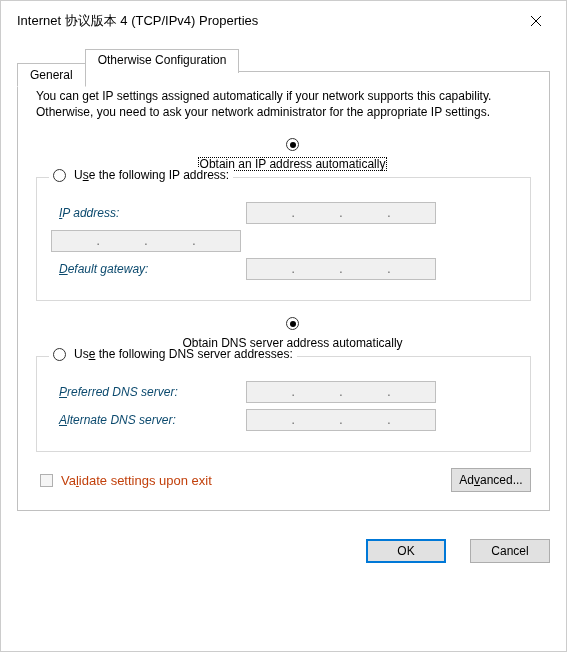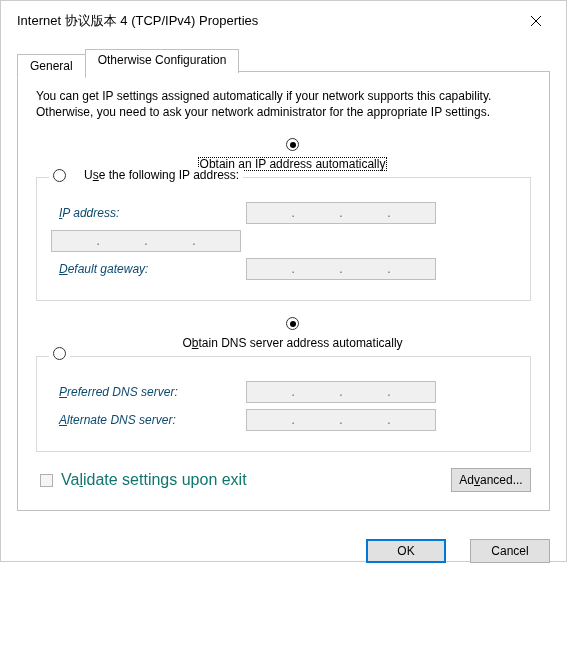--- a/index.html
+++ b/index.html
@@ -7,21 +7,21 @@
       margin: 0;
       font-family: "Segoe UI", Tahoma, sans-serif;
       font-size: 12px;
       background: #fff;
       width: 567px;
       height: 652px;
       color: #000;
     }
     .window {
       width: 567px;
-      height: 562px;
+      height: 652px;
       background: #fff;
       position: relative;
       border: 1px solid #ccc;
     }
     .titlebar {
       display: flex;
       align-items: center;
       justify-content: space-between;
       padding: 8px 12px 6px 16px;
     }
@@ -45,21 +45,21 @@
       display: flex;
       border-bottom: 1px solid #c0c0c0;
       margin-top: 4px;
     }
     .tab {
       padding: 4px 12px;
       border: 1px solid #c0c0c0;
       border-bottom: none;
       background: #fff;
       position: relative;
-      top: 7px;
+      top: 16px;
       margin-right: -1px;
       cursor: default;
       font-size: 12px;
     }
     .tab.active {
       background: #fff;
       border-bottom: 1px solid #fff;
       z-index: 2;
     }
     .tab.inactive {
@@ -112,21 +112,21 @@
       position: relative;
     }
     .fieldset-legend {
       position: absolute;
       top: -10px;
       left: 12px;
       background: #fff;
       padding: 0 4px;
       display: flex;
       align-items: center;
-      gap: 18px;
+      gap: 8px;
     }
     .focus-outline {
       outline: 1px dotted #000;
       outline-offset: -1px;
       padding: 0 2px;
     }
     .field-row {
       display: flex;
       align-items: center;
       margin: 6px 0;
@@ -162,22 +162,22 @@
       gap: 8px;
       padding-left: 4px;
     }
     .checkbox {
       width: 13px;
       height: 13px;
       border: 1px solid #b0b0b0;
       background: #f5f5f5;
     }
     .checkbox-label {
-      color: #0f766e;
-      font-size: 16px;
+      color: #c2410c;
+      font-size: 13px;
     }
     .btn {
       border: 1px solid #adadad;
       background: #e1e1e1;
       padding: 4px 6px;
       font-size: 12px;
       font-family: inherit;
       cursor: default;
       min-width: 80px;
       text-align: center;
@@ -252,20 +252,21 @@
         </div>
       </div>
 
       <div class="radio-row">
         <span class="radio selected"></span>
         <span class="radio-label">O<span class="underline-char">b</span>tain DNS server address automatically</span>
       </div>
       <div class="fieldset">
         <div class="fieldset-legend">
           <span class="radio"></span>
+          <span class="radio-label">Us<span class="underline-char">e</span> the following DNS server addresses:</span>
         </div>
         <div class="field-row">
           <span class="field-label"><span class="underline-char">P</span>referred DNS server:</span>
           <div class="ip-input">
               <span class="dot">.</span>
               <span class="dot">.</span>
               <span class="dot">.</span>
             </div>
         </div>
         <div class="field-row">

